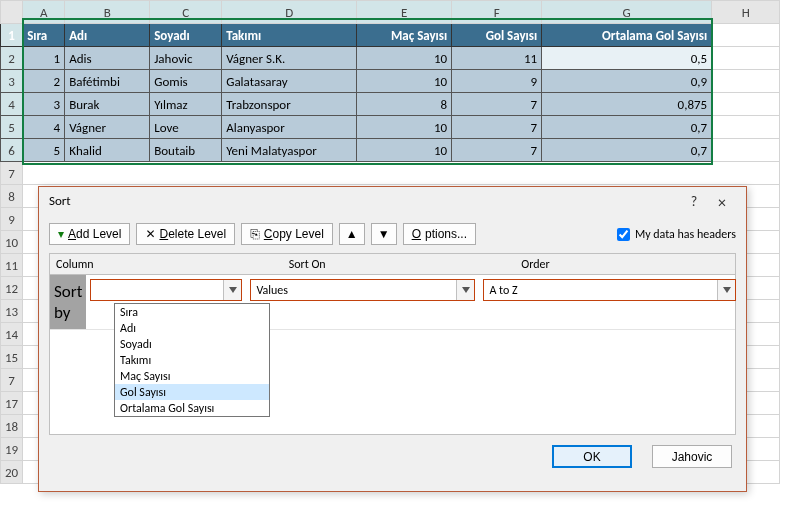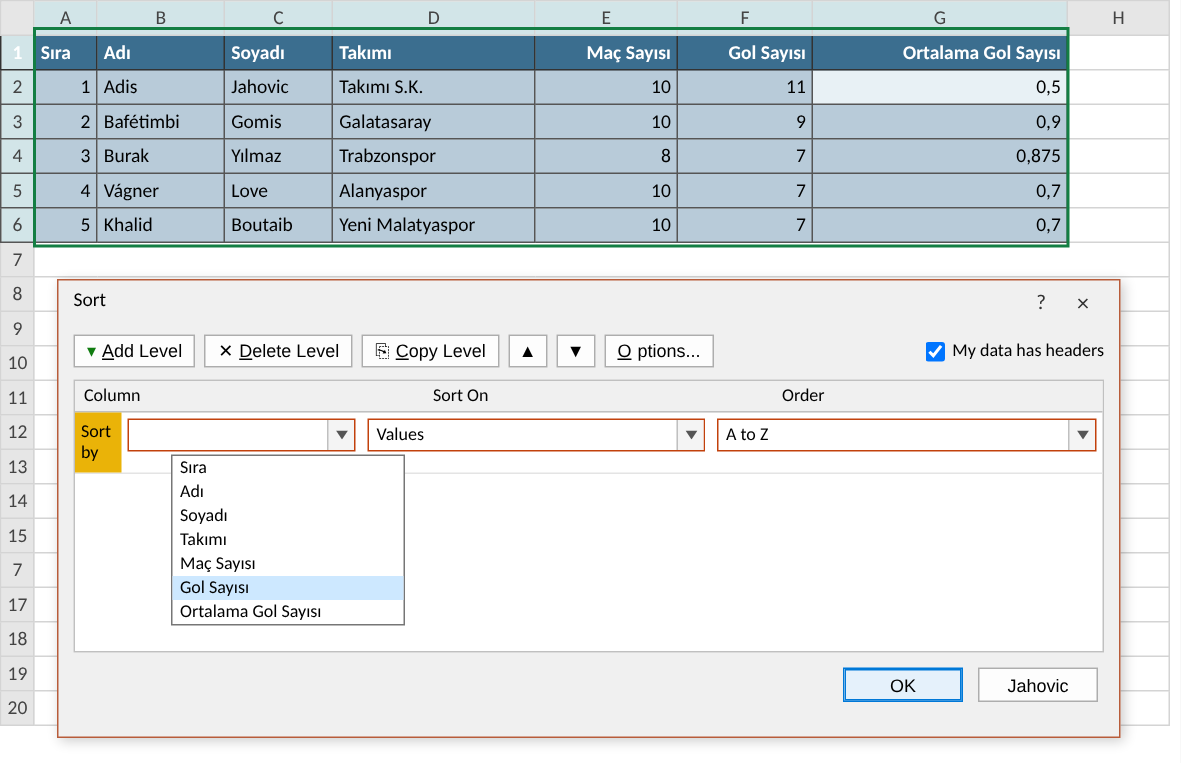--- a/index.html
+++ b/index.html
@@ -39,32 +39,32 @@
 .tb-spacer { flex: 1; }
 .chk { display: inline-flex; align-items: center; gap: 5px; font-size: 12px; }
 .chk input { width: 13px; height: 13px; }
 
 .dlg-body { margin: 0 10px; border: 1px solid #c0c0c0; background: #fff; height: 182px; position: relative; }
 .body-hdr { display: flex; background: #f0f0f0; border-bottom: 1px solid #c0c0c0; font-size: 12px; }
 .body-hdr > div { padding: 3px 6px; }
 .col-col { width: 233px; } .col-sort { width: 233px; } .col-ord { width: 220px; }
 .body-row { display: flex; border-bottom: 1px solid #e4e4e4; }
 .body-row > div { padding: 4px; }
-.row-lbl { background: #eab308; width: 55px; font-size: 12px; padding: 6px 4px !important; }
+.row-lbl { background: #a3a3a3; width: 55px; font-size: 17px; padding: 6px 4px !important; }
 .dd { position: relative; border: 1px solid #c2410c; background: #fff; height: 22px; display: flex; align-items: center; }
 .dd .val { flex: 1; padding: 0 5px; font-size: 12px; }
 .dd .arr { width: 18px; height: 100%; display: flex; align-items: center; justify-content: center; border-left: 1px solid #c0c0c0; background: #f4f4f4; }
 .arr svg { width: 8px; height: 6px; }
 .dd.w1 { width: 152px; } .dd.w2 { width: 225px; } .dd.w3 { width: 253px; }
 
 .dropdown-list { position: absolute; left: 64px; top: 49px; width: 156px; background: #fff; border: 1px solid #767676; font-size: 12px; }
 .dropdown-list div { padding: 1px 5px; cursor: pointer; }
 .dropdown-list div.hl { background: #cde8ff; }
 
-.dlg-footer { display: flex; justify-content: flex-end; gap: 10px; padding: 10px 14px; align-items: center; }
+.dlg-footer { display: flex; justify-content: flex-end; gap: 20px; padding: 10px 14px; align-items: center; }
 .fbtn { width: 80px; height: 23px; border: 1px solid #adadad; background: #fdfdfd; font-size: 12px; cursor: pointer; }
 .fbtn.primary { border: 1px solid #0078d7; background: #e5f1fb; box-shadow: 0 0 0 1px #0078d7 inset; }
 </style>
 </head>
 <body>
 
 <div class="sheet">
 <table>
 <tbody>
         <tr>
@@ -87,21 +87,21 @@
   <td class="num">Maç Sayısı</td>
   <td class="num">Gol Sayısı</td>
   <td class="num">Ortalama Gol Sayısı</td>
   <td class="rowhdr" style="background:#fff;border:1px solid #d4d4d4"></td>
 </tr>
 <tr class="data-row">
           <td class="rowhdr sel">2</td>
           <td class="num">1</td>
           <td>Adis</td>
           <td>Jahovic</td>
-          <td>Takımı S.K.</td>
+          <td>Vágner S.K.</td>
           <td class="num">10</td>
           <td class="num">11</td>
           <td class="num first-data">0,5</td>
           <td style="background:#fff;border:1px solid #d4d4d4"></td>
         </tr>
 <tr class="data-row">
           <td class="rowhdr sel">3</td>
           <td class="num">2</td>
           <td>Bafétimbi</td>
           <td>Gomis</td>

